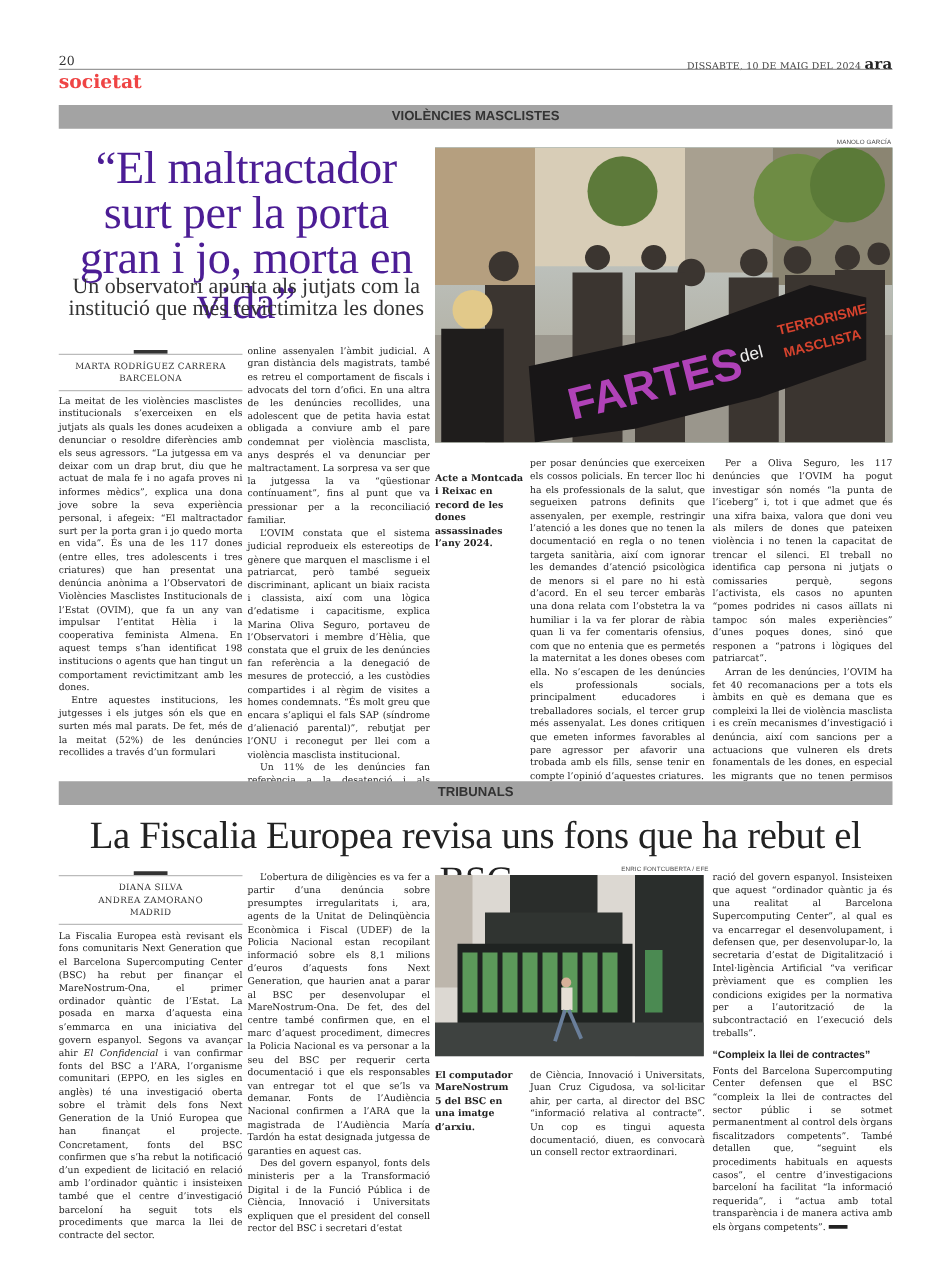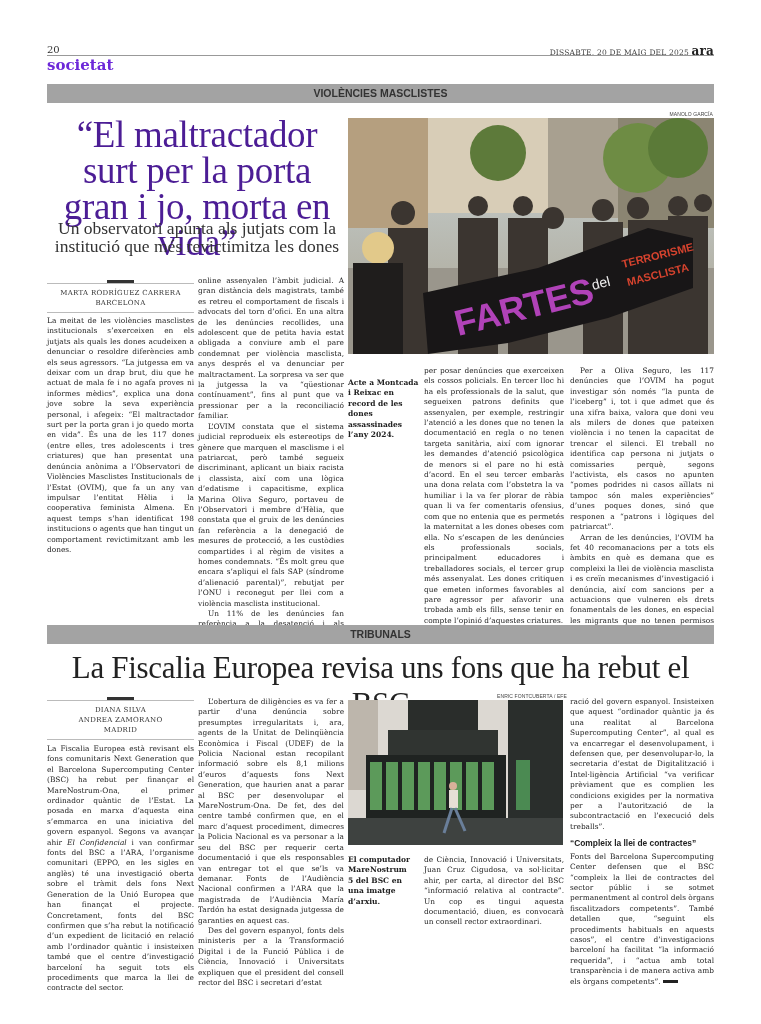--- a/index.html
+++ b/index.html
@@ -2,21 +2,21 @@
 <html><head>
 <meta charset="utf-8">
 <style>
   html, body { margin:0; padding:0; background:#fff; }
   body { width:761px; height:1024px; position:relative; overflow:hidden; font-family:"DejaVu Serif", serif; color:#222; }
   .abs { position:absolute; }
   .folio { left:47px; top:44px; font-size:10px; color:#333; }
   .date { right:47px; top:44px; font-size:7.5px; color:#444; letter-spacing:0.2px; }
   .date b { font-size:12px; color:#222; font-family:"DejaVu Serif", serif; }
   .topline { left:47px; right:47px; top:55px; height:1px; background:#999; }
-  .section { left:47px; top:56px; font-size:15px; font-weight:bold; color:#6d28d9; font-family:"DejaVu Serif", serif; }
+  .section { left:47px; top:56px; font-size:15px; font-weight:bold; color:#ef4444; font-family:"DejaVu Serif", serif; }
   .band { left:47px; width:667px; height:19px; background:#a3a3a3; text-align:center; font-family:"Liberation Sans", sans-serif; font-weight:bold; font-size:10.5px; line-height:19px; color:#333; }
   .band span { display:inline-block; }
   .h1 { left:47px; width:300px; top:117px; text-align:center; font-family:"Liberation Serif", serif; font-size:37px; line-height:36px; color:#4c1d95; letter-spacing:-0.3px; }
   .sub { left:47px; width:300px; top:219px; text-align:center; font-family:"Liberation Serif", serif; font-size:17.5px; line-height:18px; color:#333; }
   .credit { font-family:"Liberation Sans", sans-serif; font-size:5px; color:#444; letter-spacing:0.1px; }
   .photo1 { left:348px; top:118px; width:366px; height:236px; overflow:hidden; background:#6b7a6a; }
   .photo2 { left:348px; top:700px; width:215px; height:145px; overflow:hidden; background:#2a2e2c; }
   .byline { text-align:center; font-size:7px; letter-spacing:0.3px; color:#333; line-height:10px; }
   .rule { height:1px; background:#bbb; }
   .rulemark { height:3px; width:27px; background:#333; margin:0 auto; }
@@ -26,21 +26,21 @@
   .caption { font-family:"DejaVu Serif", serif; font-weight:bold; font-size:7.5px; line-height:10.4px; color:#222; }
   .h2 { left:47px; width:667px; top:650px; text-align:center; font-family:"Liberation Serif", serif; font-size:31px; line-height:36px; color:#222; letter-spacing:-0.3px; }
   .subhead { font-family:"Liberation Sans", sans-serif; font-weight:bold; font-size:8.4px; color:#222; margin:6px 0 3px 0; }
   .endmark { display:inline-block; width:15px; height:3px; background:#222; vertical-align:middle; margin-left:2px; }
   i { font-style:italic; }
 </style>
 </head>
 <body>
 
 <div class="abs folio">20</div>
-<div class="abs date"><span>DISSABTE, 20 DE MAIG DEL 2025</span> <b>ara</b></div>
+<div class="abs date"><span>DISSABTE, 10 DE MAIG DEL 2024</span> <b>ara</b></div>
 <div class="abs topline"></div>
 <div class="abs section">societat</div>
 
 <div class="abs band" style="top:84px;"><span>VIOLÈNCIES MASCLISTES</span></div>
 
 <h1 class="abs h1" style="margin:0;font-weight:normal;">“El maltractador surt per la porta gran i jo, morta en vida”</h1>
 <div class="abs sub">Un observatori apunta als jutjats com la institució que més revictimitza les dones</div>
 
 <div class="abs credit" style="right:48px; top:111px;">MANOLO GARCÍA</div>
 <div class="abs photo1">
@@ -91,20 +91,21 @@
 <div class="abs" style="left:47px; top:280px; width:147px;">
   <div class="rulemark"></div>
   <div class="rule"></div>
   <div class="byline" style="margin-top:4px;">MARTA RODRÍGUEZ CARRERA</div>
   <div class="byline city">BARCELONA</div>
   <div class="rule" style="margin-top:4px;"></div>
 </div>
 
 <div class="abs col" style="left:47px; top:316px; width:147px;">
   <p>La meitat de les violències masclistes institucionals s’exerceixen en els jutjats als quals les dones acudeixen a denunciar o resoldre diferències amb els seus agressors. “La jutgessa em va deixar com un drap brut, diu que he actuat de mala fe i no agafa proves ni informes mèdics”, explica una dona jove sobre la seva experiència personal, i afegeix: “El maltractador surt per la porta gran i jo quedo morta en vida”. És una de les 117 dones (entre elles, tres adolescents i tres criatures) que han presentat una denúncia anònima a l’Observatori de Violències Masclistes Institucionals de l’Estat (OVIM), que fa un any van impulsar l’entitat Hèlia i la cooperativa feminista Almena. En aquest temps s’han identificat 198 institucions o agents que han tingut un comportament revictimitzant amb les dones.</p>
+  <p class="ind">Entre aquestes institucions, les jutgesses i els jutges són els que en surten més mal parats. De fet, més de la meitat (52%) de les denúncies recollides a través d’un formulari</p>
 </div>
 <div class="abs col" style="left:198px; top:276px; width:146px;">
   <p>online assenyalen l’àmbit judicial. A gran distància dels magistrats, també es retreu el comportament de fiscals i advocats del torn d’ofici. En una altra de les denúncies recollides, una adolescent que de petita havia estat obligada a conviure amb el pare condemnat per violència masclista, anys després el va denunciar per maltractament. La sorpresa va ser que la jutgessa la va “qüestionar contínuament”, fins al punt que va pressionar per a la reconciliació familiar.</p>
   <p class="ind">L’OVIM constata que el sistema judicial reprodueix els estereotips de gènere que marquen el masclisme i el patriarcat, però també segueix discriminant, aplicant un biaix racista i classista, així com una lògica d’edatisme i capacitisme, explica Marina Oliva Seguro, portaveu de l’Observatori i membre d’Hèlia, que constata que el gruix de les denúncies fan referència a la denegació de mesures de protecció, a les custòdies compartides i al règim de visites a homes condemnats. “És molt greu que encara s’apliqui el fals SAP (síndrome d’alienació parental)”, rebutjat per l’ONU i reconegut per llei com a violència masclista institucional.</p>
   <p class="ind">Un 11% de les denúncies fan referència a la desatenció i als obstacles</p>
 </div>
 <div class="abs col" style="left:424px; top:366px; width:140px;">
   <p>per posar denúncies que exerceixen els cossos policials. En tercer lloc hi ha els professionals de la salut, que segueixen patrons definits que assenyalen, per exemple, restringir l’atenció a les dones que no tenen la documentació en regla o no tenen targeta sanitària, així com ignorar les demandes d’atenció psicològica de menors si el pare no hi està d’acord. En el seu tercer embaràs una dona relata com l’obstetra la va humiliar i la va fer plorar de ràbia quan li va fer comentaris ofensius, com que no entenia que es permetés la maternitat a les dones obeses com ella. No s’escapen de les denúncies els professionals socials, principalment educadores i treballadores socials, el tercer grup més assenyalat. Les dones critiquen que emeten informes favorables al pare agressor per afavorir una trobada amb els fills, sense tenir en compte l’opinió d’aquestes criatures.</p>
 </div>
 <div class="abs col" style="left:570px; top:366px; width:144px;">

